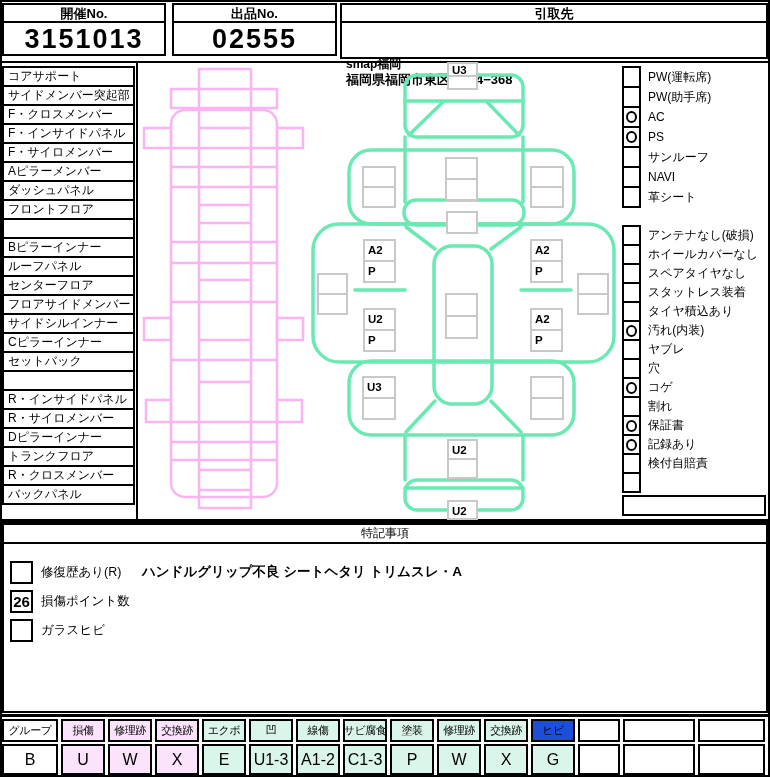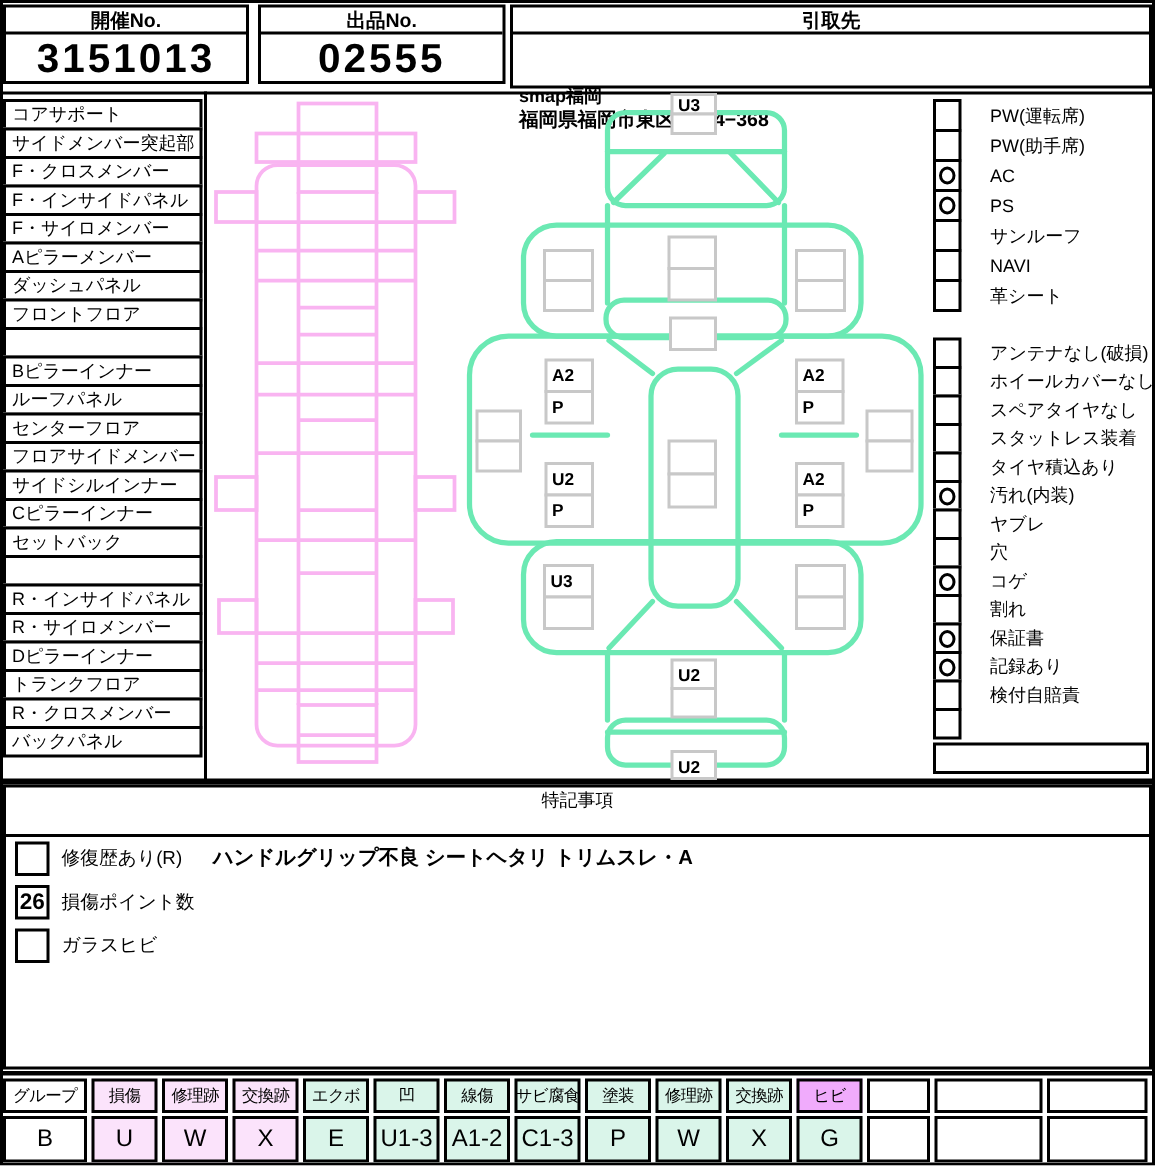--- a/index.html
+++ b/index.html
@@ -22,31 +22,31 @@
   .diagram-section{position:absolute;left:0;top:59px;width:766px;height:462px;
     border-top:2px solid #000;border-bottom:4px solid #000;}
   .parts-list{position:absolute;left:0;top:64px;width:133px;}
   .part-row{height:21px;border:2px solid #000;background:#fff;
     font-size:12px;font-weight:500;line-height:17px;padding-left:4px;white-space:nowrap;overflow:hidden;}
   .part-row + .part-row{margin-top:-2px;}
   .vline{position:absolute;left:134px;top:59px;width:2px;height:460px;background:#000;}
   .diag-svg{position:absolute;}
   
   .chk-col{position:absolute;left:620px;width:146px;}
-  .chk-row{display:flex;align-items:center;height:22px;gap:12px;}
+  .chk-row{display:flex;align-items:center;height:22px;}
   .chk-row + .chk-row{margin-top:-2px;}
   .chk-col.cond .chk-row{height:21px;}
   .chk-box{width:19px;height:100%;border:2px solid #000;background:#fff;flex:none;
     display:flex;align-items:center;justify-content:center;}
   .chk-circle{width:11px;height:12px;border:2.5px solid #000;border-radius:50%;}
   .chk-label{margin-left:7px;font-size:12px;white-space:nowrap;}
   .wide-empty-box{position:absolute;left:620px;top:493px;width:144px;height:21px;border:2px solid #000;background:#fff;}
   
   .notes-section{position:absolute;left:0;top:521px;width:766px;height:190px;border:2px solid #000;}
-  .notes-title{height:33px;border-bottom:2px solid #000;text-align:center;font-size:12px;line-height:16px;}
+  .notes-title{height:19px;border-bottom:2px solid #000;text-align:center;font-size:12px;line-height:16px;}
   .notes-text{position:absolute;left:138px;top:38px;font-size:13.5px;font-weight:bold;white-space:nowrap;}
   .note-item{position:absolute;left:6px;display:flex;align-items:center;justify-content:space-between;}
   .note-box{width:23px;height:23px;border:2.5px solid #000;flex:none;
     display:flex;align-items:center;justify-content:center;font-size:15px;font-weight:bold;}
   .note-label{margin-left:8px;font-size:12.5px;white-space:nowrap;}
   
   .legend{position:absolute;left:0;bottom:0;width:766px;border-top:3px solid #000;padding-top:2px;}
   .legend-row{display:flex;gap:3px;padding-left:0;}
   .legend-row + .legend-row{margin-top:2px;}
   .legend-cell{border:2px solid #000;display:flex;align-items:center;justify-content:center;
@@ -333,21 +333,21 @@
         <div class="legend-cell" style="width: 44px; background: rgb(251, 227, 251);">損傷</div>
         <div class="legend-cell" style="width: 44px; background: rgb(251, 227, 251);">修理跡</div>
         <div class="legend-cell" style="width: 44px; background: rgb(251, 227, 251);">交換跡</div>
         <div class="legend-cell" style="width: 44px; background: rgb(218, 245, 234);">エクボ</div>
         <div class="legend-cell" style="width: 44px; background: rgb(218, 245, 234);">凹</div>
         <div class="legend-cell" style="width: 44px; background: rgb(218, 245, 234);">線傷</div>
         <div class="legend-cell" style="width: 44px; background: rgb(218, 245, 234);">サビ腐食</div>
         <div class="legend-cell" style="width: 44px; background: rgb(218, 245, 234);">塗装</div>
         <div class="legend-cell" style="width: 44px; background: rgb(218, 245, 234);">修理跡</div>
         <div class="legend-cell" style="width: 44px; background: rgb(218, 245, 234);">交換跡</div>
-        <div class="legend-cell" style="width: 44px; background: #f0abfc;">ヒビ</div>
+        <div class="legend-cell" style="width: 44px; background: #1d4ed8;">ヒビ</div>
         <div class="legend-cell" style="width: 42px; background: rgb(255, 255, 255);"></div>
         <div class="legend-cell" style="width: 72px; background: rgb(255, 255, 255);"></div>
         <div class="legend-cell" style="width: 67px; background: rgb(255, 255, 255);"></div>
       </div>
     <div class="legend-row val" id="legend-val-row">
         <div class="legend-cell" style="width: 56px; background: rgb(255, 255, 255);">B</div>
         <div class="legend-cell" style="width: 44px; background: rgb(251, 227, 251);">U</div>
         <div class="legend-cell" style="width: 44px; background: rgb(251, 227, 251);">W</div>
         <div class="legend-cell" style="width: 44px; background: rgb(251, 227, 251);">X</div>
         <div class="legend-cell" style="width: 44px; background: rgb(218, 245, 234);">E</div>

